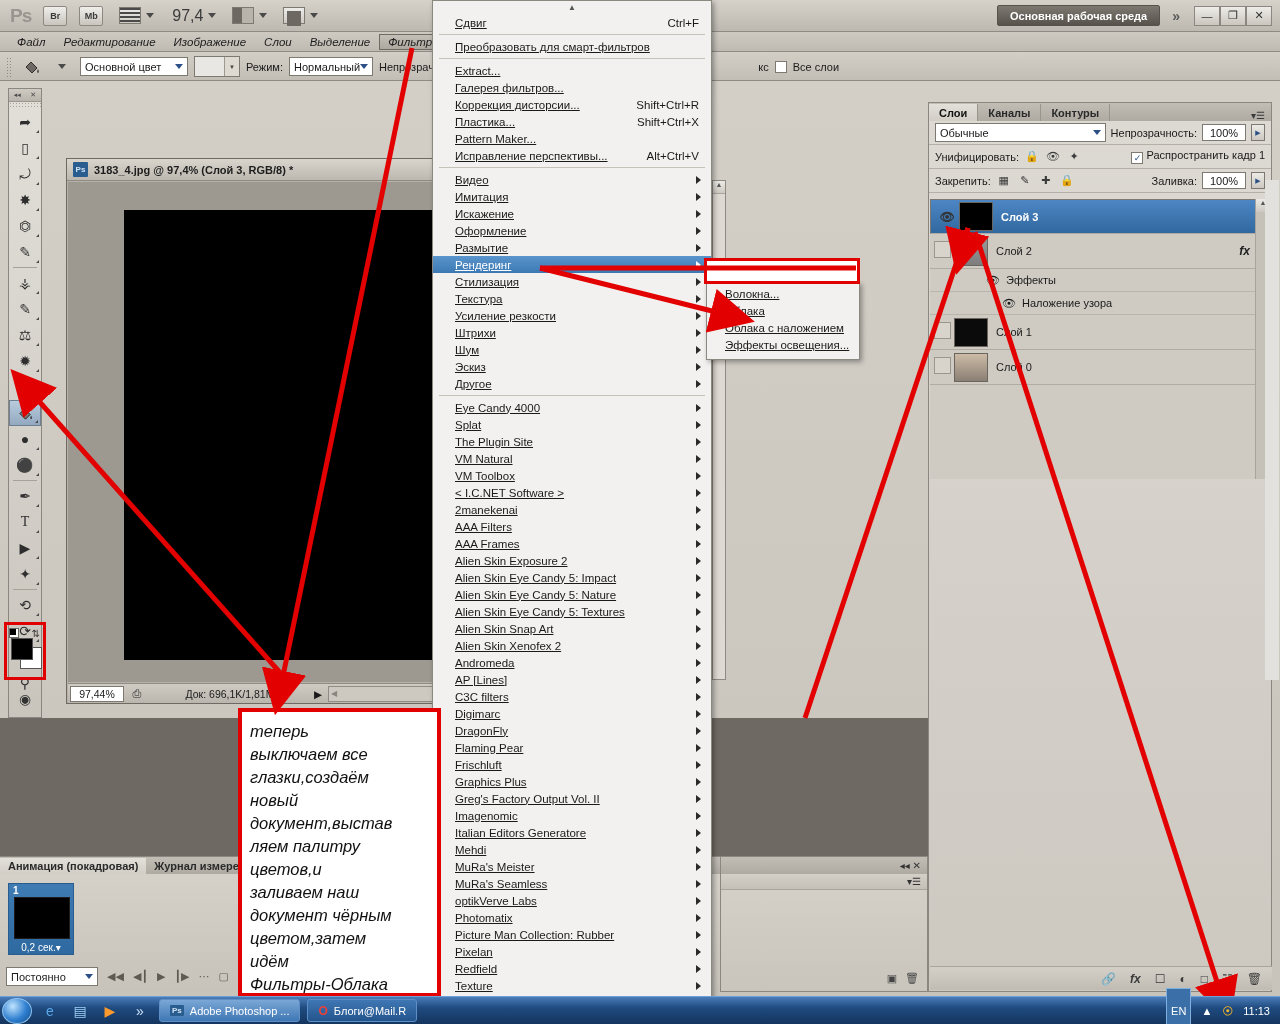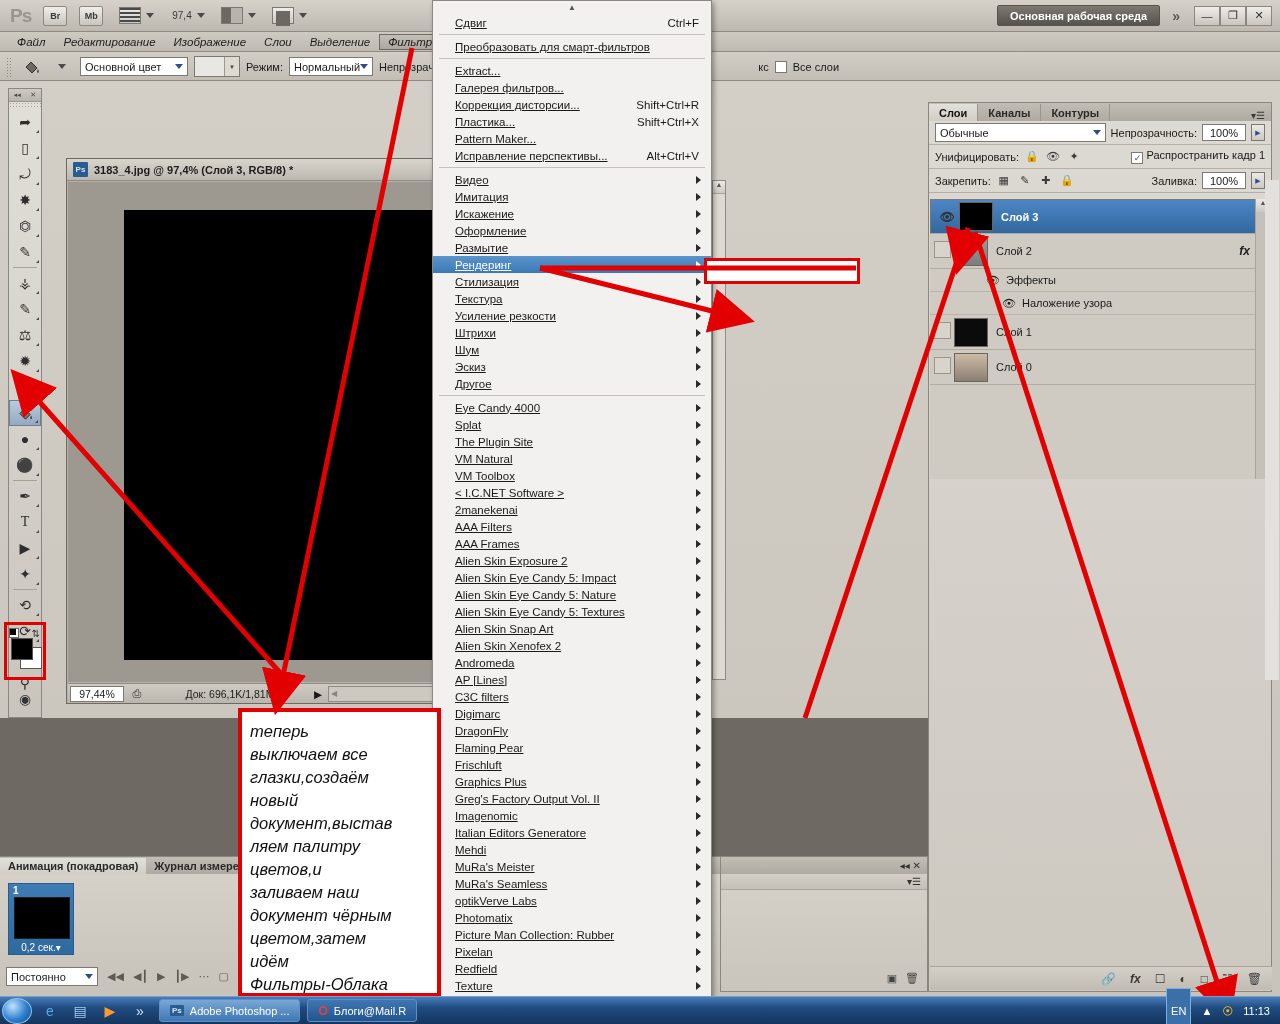--- a/index.html
+++ b/index.html
@@ -18,21 +18,21 @@
   #appbar { position:absolute; left:0; top:0; width:1280px; height:32px;
             background:linear-gradient(#d6d2ca,#bdb9b1); border-bottom:1px solid #8f8b84;
             display:flex; align-items:center; }
   .ps-logo { margin-left:10px; font-size:19px; font-weight:bold; color:#9a968f; letter-spacing:-1px; }
   .tbtn { width:24px; height:20px; margin-left:12px; border:1px solid #8d8980;
           background:linear-gradient(#f0eeea,#c9c5bd); border-radius:2px;
           display:flex; align-items:center; justify-content:center;
           font-size:9px; font-weight:bold; color:#3a3a3a; }
   .caret { width:0;height:0;border-left:4px solid transparent;border-right:4px solid transparent;
            border-top:5px solid #4a4a4a; margin-left:5px; }
-  .zoomval { margin-left:18px; font-size:10px; color:#3b3b3b; }
+  .zoomval { margin-left:18px; font-size:16px; color:#3b3b3b; }
   .iconbox { width:22px;height:17px;border:1px solid #7d7971; margin-left:16px;
              background:linear-gradient(#ececea,#cfcbc3); display:flex; }
   .iconbox i { display:block; background:#6d6962; }
   #workspace-btn { margin-left:auto; }
   .wsbtn { height:21px; padding:0 12px; border:1px solid #57534c; border-radius:2px;
            background:linear-gradient(#7d7971,#57534c); color:#fff; font-weight:bold;
            font-size:11px; display:flex; align-items:center; }
   .chev2 { margin-left:12px; color:#5a5a5a; font-size:14px; font-weight:bold; }
   .wbtns { display:flex; margin-left:14px; margin-right:8px; }
   .wbtn { width:26px;height:20px;border:1px solid #8b8780; background:linear-gradient(#eeece8,#cac6be);
@@ -687,20 +687,26 @@
         <div class="fm-item">
           <span>Texture</span>
           <span class="sub"></span>
         </div>
       </div>
     <div class="fm-scroll">▼</div>
   </div>
 
   <div id="fm-sb"></div>
 
+  <div id="submenu">
+    <div class="fm-item">Волокна...</div>
+    <div class="fm-item">Облака</div>
+    <div class="fm-item">Облака с наложением</div>
+    <div class="fm-item">Эффекты освещения...</div>
+  </div>
   <div id="sub-redbox"></div>
 
   <div id="annot">
     <div>теперь</div>
     <div>выключаем все</div>
     <div>глазки,создаём</div>
     <div>новый</div>
     <div>документ,выстав</div>
     <div>ляем палитру</div>
     <div>цветов,и</div>

